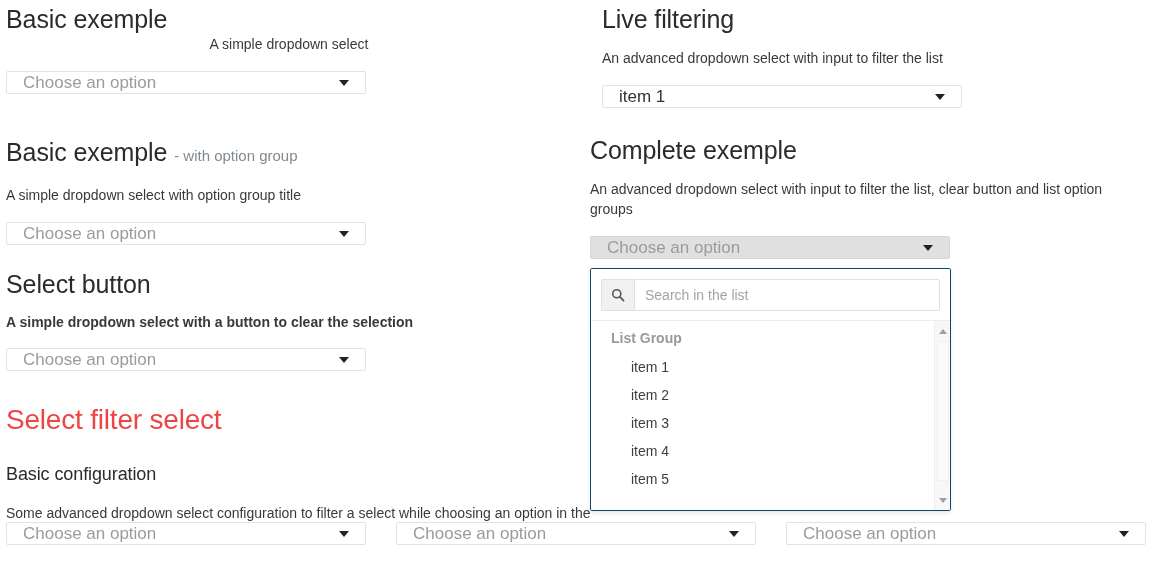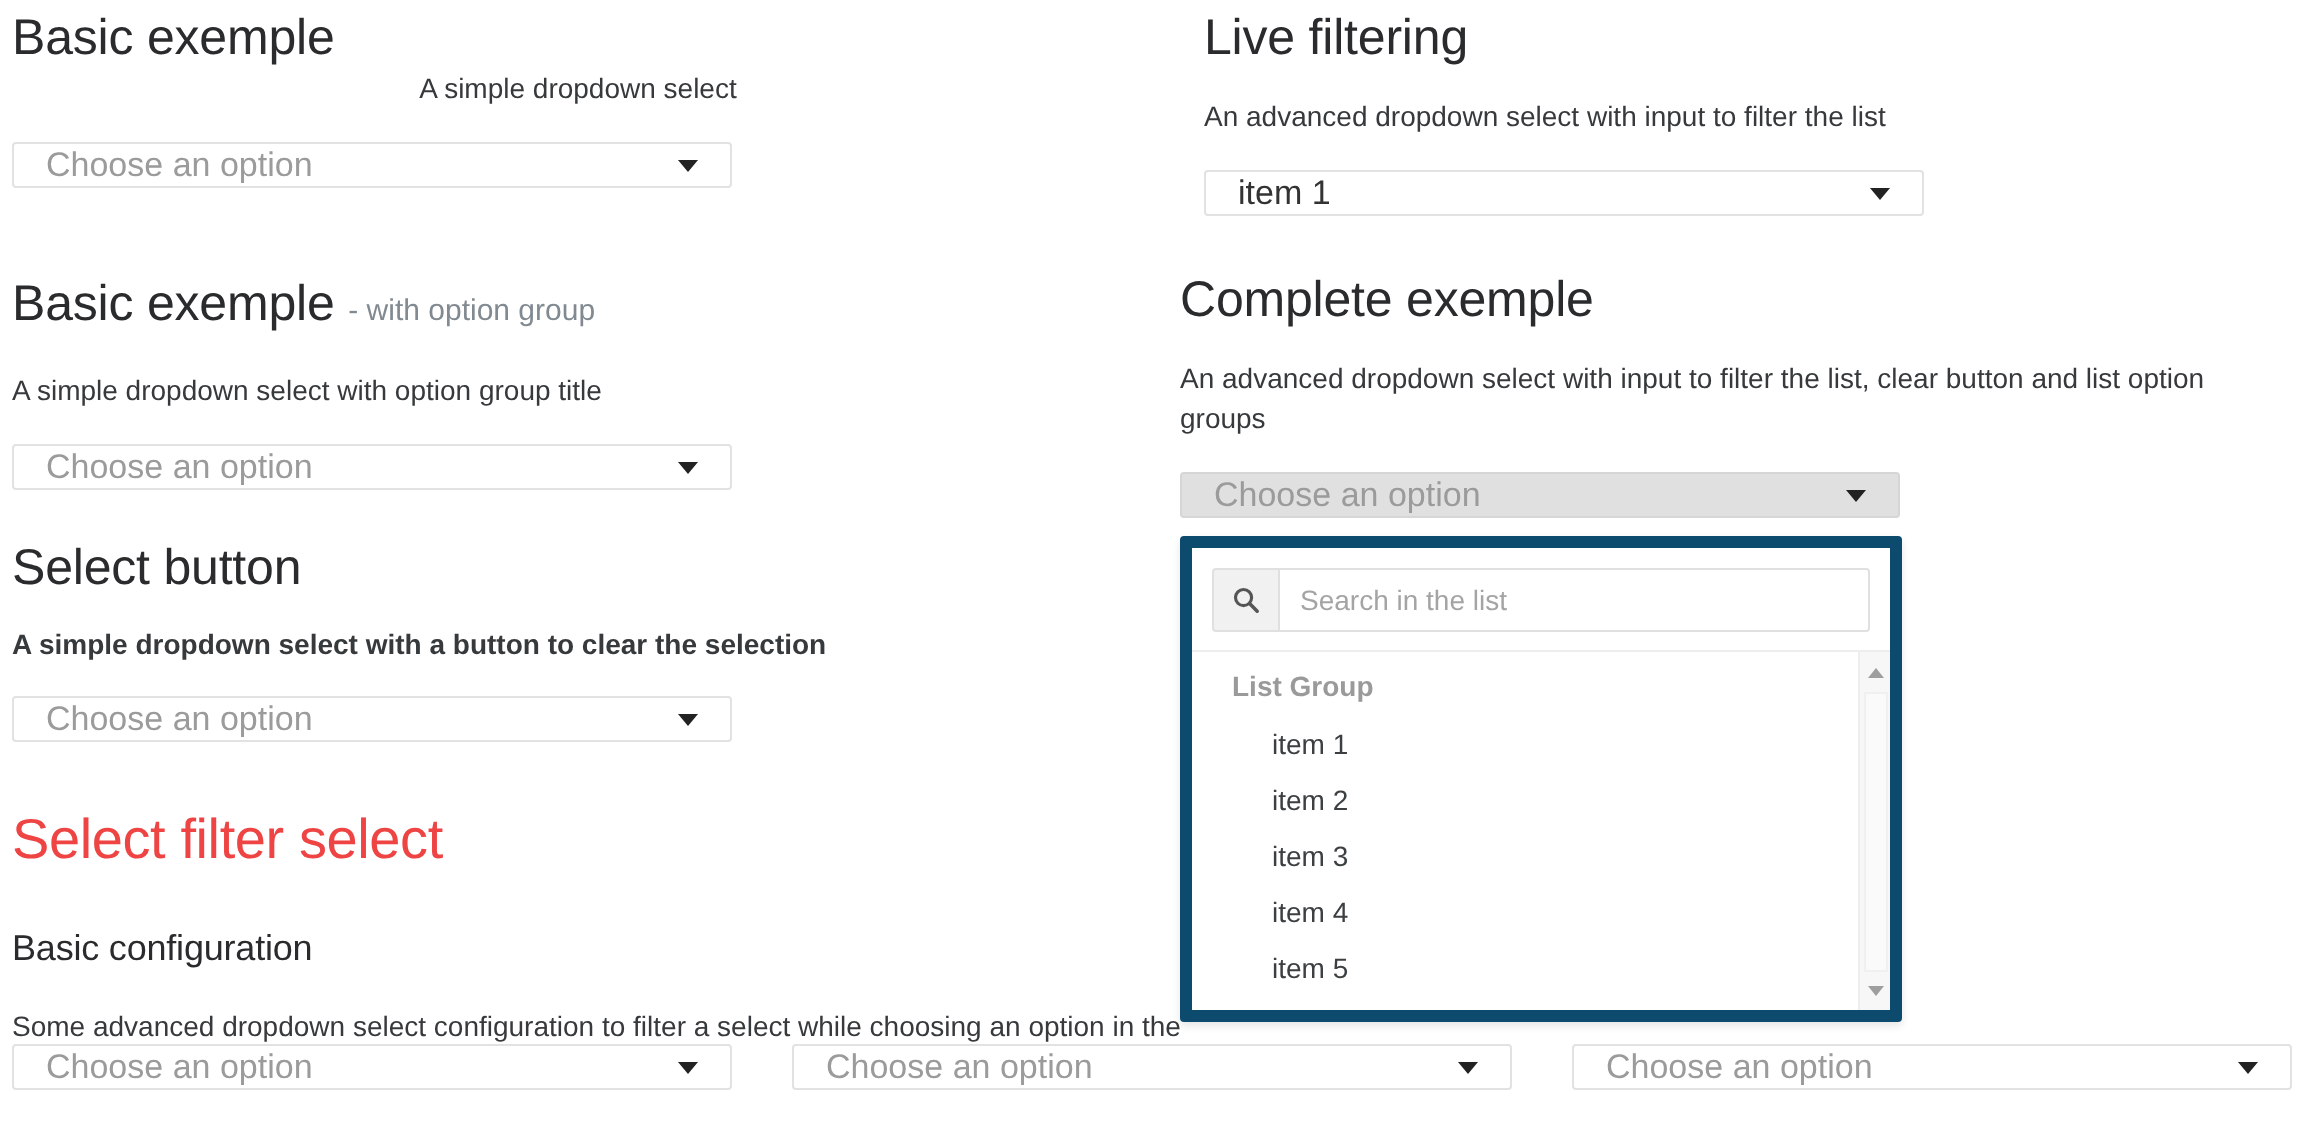--- a/index.html
+++ b/index.html
@@ -91,21 +91,21 @@
   }
 
   
   .panel {
     position: absolute;
     left: 590px;
     top: 268px;
     width: 361px;
     height: 243px;
     background: #ffffff;
-    border: 6px solid #0c4a6e;
+    border: 1px solid #0c4a6e;
     border-radius: 2px;
     box-shadow: 0 2px 4px rgba(0,0,0,0.10);
     z-index: 40;
     display: flex;
     flex-direction: column;
     overflow: hidden;
   }
   .panel-search {
     display: flex;
     align-items: center;

